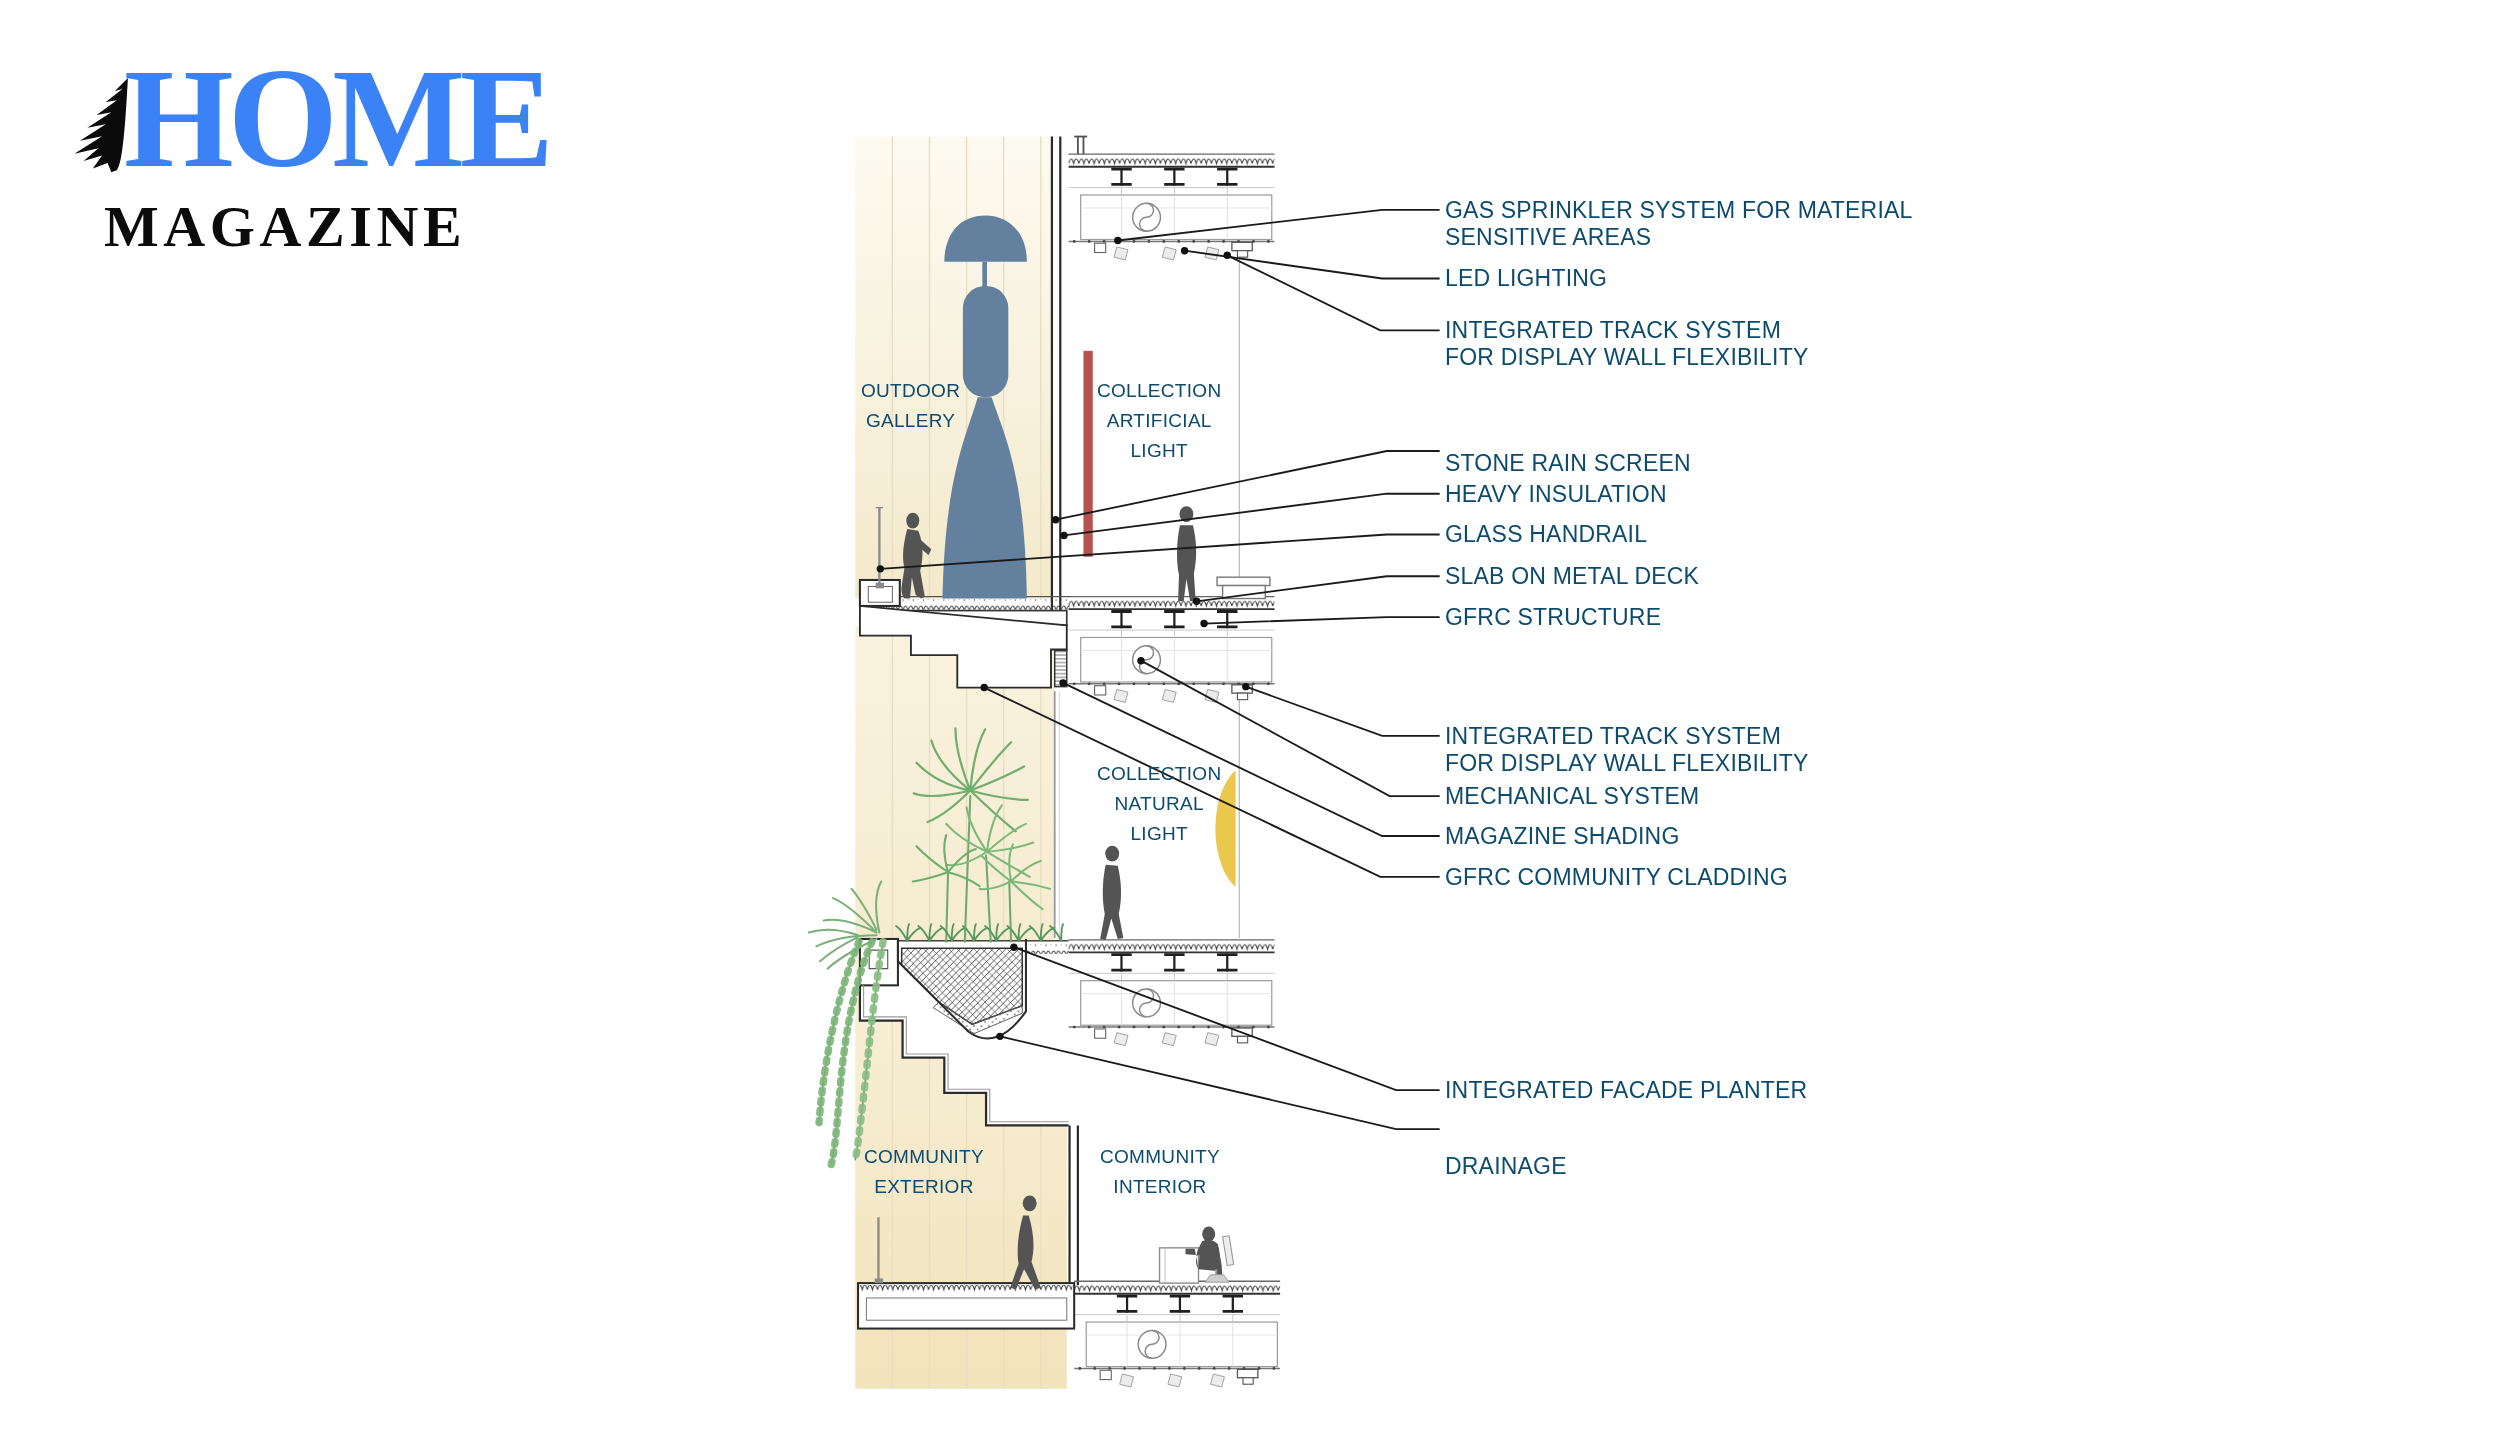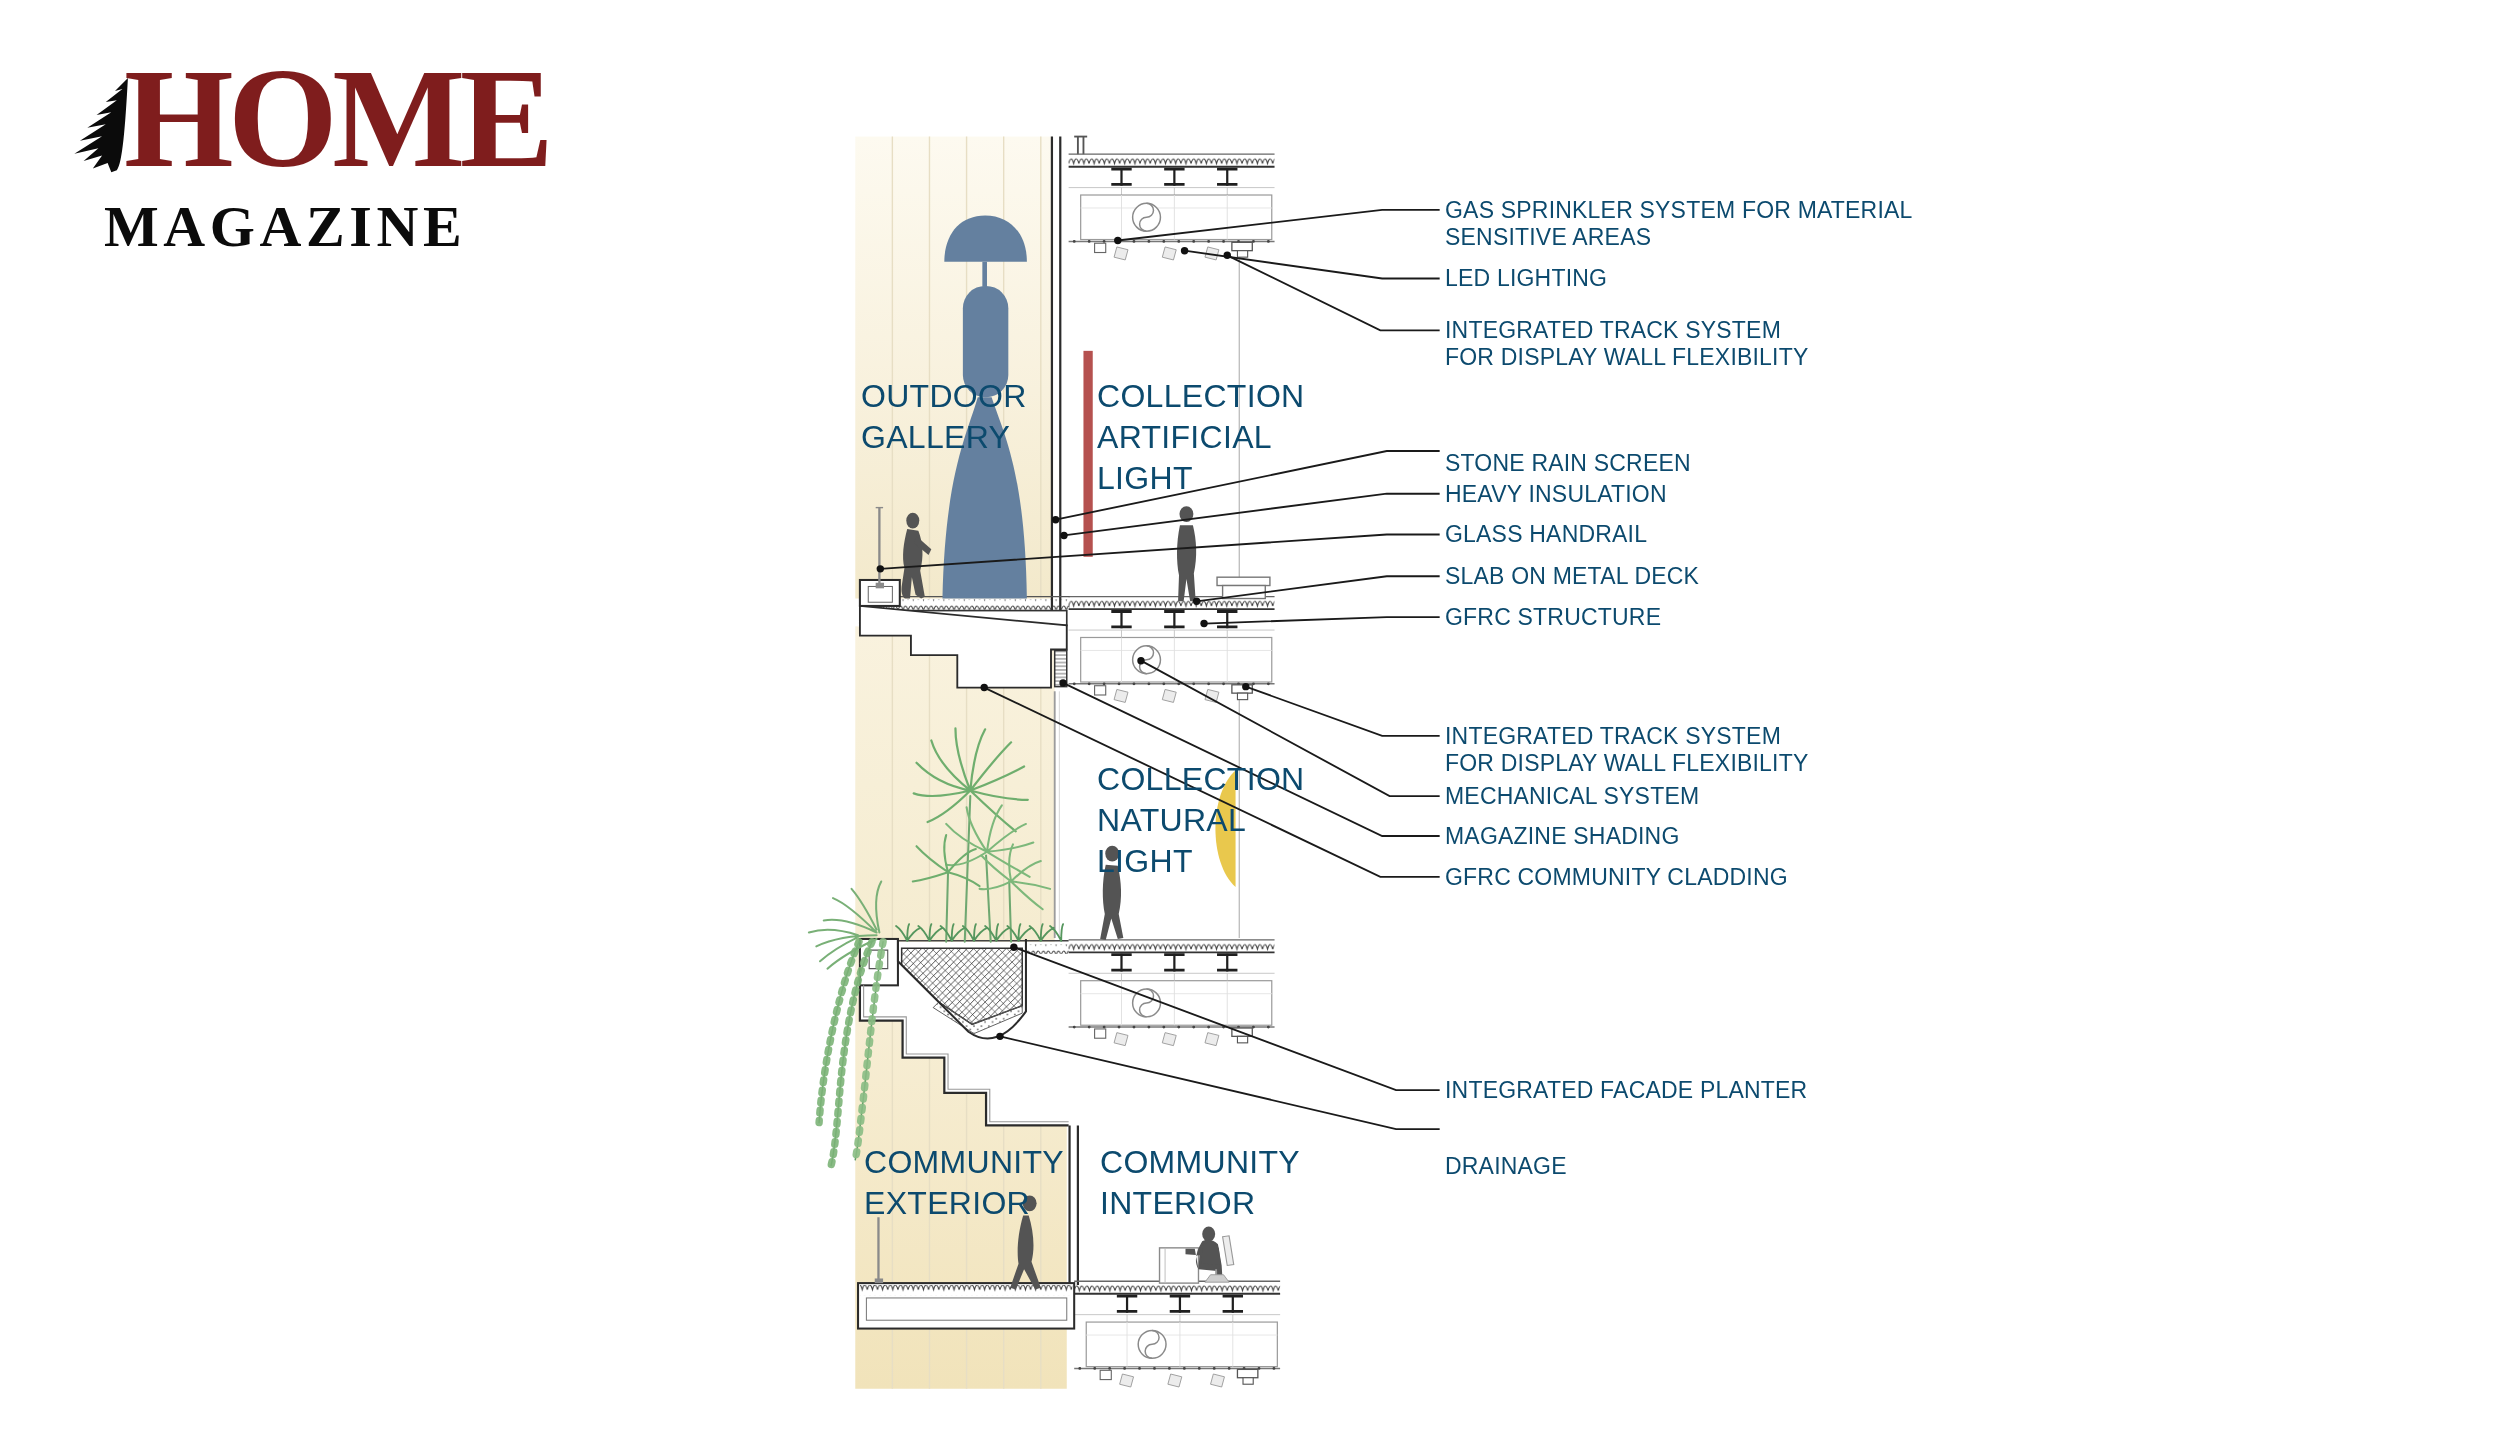--- a/index.html
+++ b/index.html
@@ -1,23 +1,23 @@
 <!DOCTYPE html>
 <html style="font-size:15px"><head>
 <meta charset="utf-8">
 <style>
   html,body{margin:0;padding:0;}
   body{width:2512px;height:1454px;background:#ffffff;position:relative;overflow:hidden;}
   #stage{position:absolute;left:0;top:0;width:2512px;height:1454px;}
   #drawing{position:absolute;left:0;top:0;}
   .label{position:absolute;white-space:pre-line;font-family:"Liberation Sans",sans-serif;color:#0c4a6e;}
-  .zone{font-size:32px;line-height:41px;letter-spacing:0.3px;}
+  .zone{font-size:19px;line-height:30px;letter-spacing:0.3px;text-align:center;}
   .callout{font-size:23px;line-height:27px;letter-spacing:0.2px;left:1445px;}
   .logo-title{position:absolute;left:124px;top:48px;font-family:"Liberation Serif",serif;
-    font-weight:700;font-size:141px;line-height:1;letter-spacing:-5.6px;color:#7f1d1d;}
+    font-weight:700;font-size:141px;line-height:1;letter-spacing:-5.6px;color:#3b82f6;}
   .logo-sub{position:absolute;left:104px;top:182px;font-family:"Liberation Serif",serif;
     font-weight:700;font-size:58px;line-height:1;letter-spacing:4.6px;color:#0b0b0b;margin-top:16px;}
   .cedar{position:absolute;left:74px;top:78px;}
 </style>
 </head>
 <body>
 
 <div id="stage">
 
   <div>

